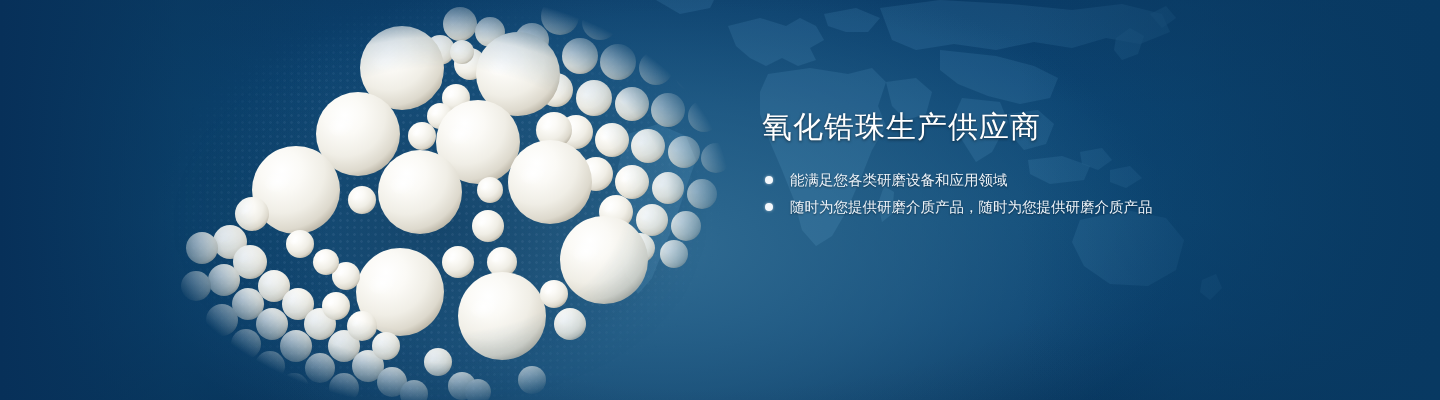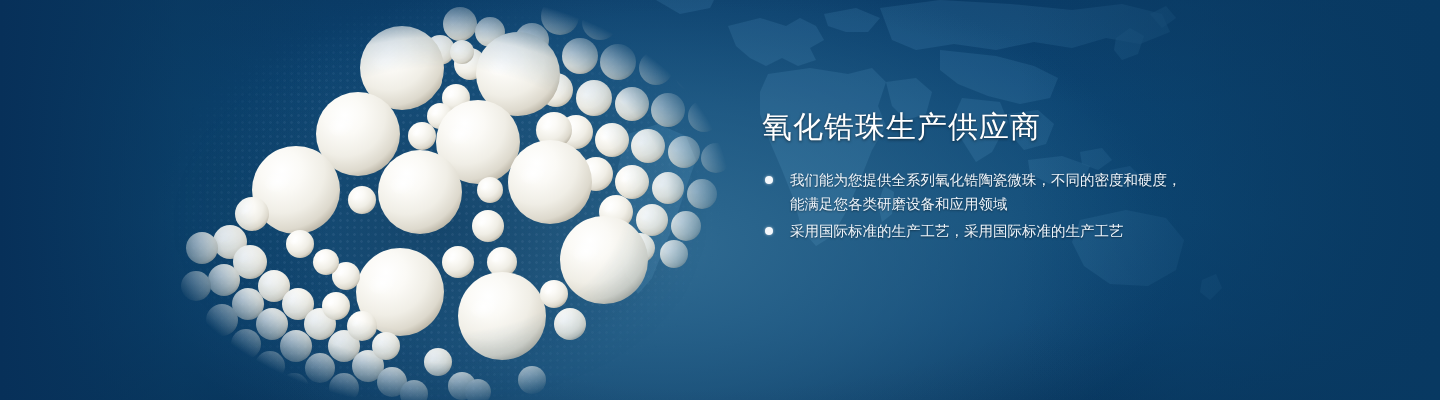--- a/index.html
+++ b/index.html
@@ -296,23 +296,22 @@
       </g>
     </svg>
   </div>
 
   <div class="copy">
     <h1 class="headline">氧化锆珠生产供应商</h1>
 
     <ul class="bullets">
       <li class="bullet">
         <span class="dot"></span>
-        <span>我们能为您提供全系列氧化锆陶瓷微珠，不同的密度和硬度，</span>
         <span class="line2">能满足您各类研磨设备和应用领域</span>
       </li>
       <li class="bullet">
         <span class="dot"></span>
-        <span>采用国际标准的生产工艺，采用国际标准的生产工艺</span>
+        <span>随时为您提供研磨介质产品，随时为您提供研磨介质产品</span>
       </li>
     </ul>
   </div>
 
 </div>
 
 </body></html>

